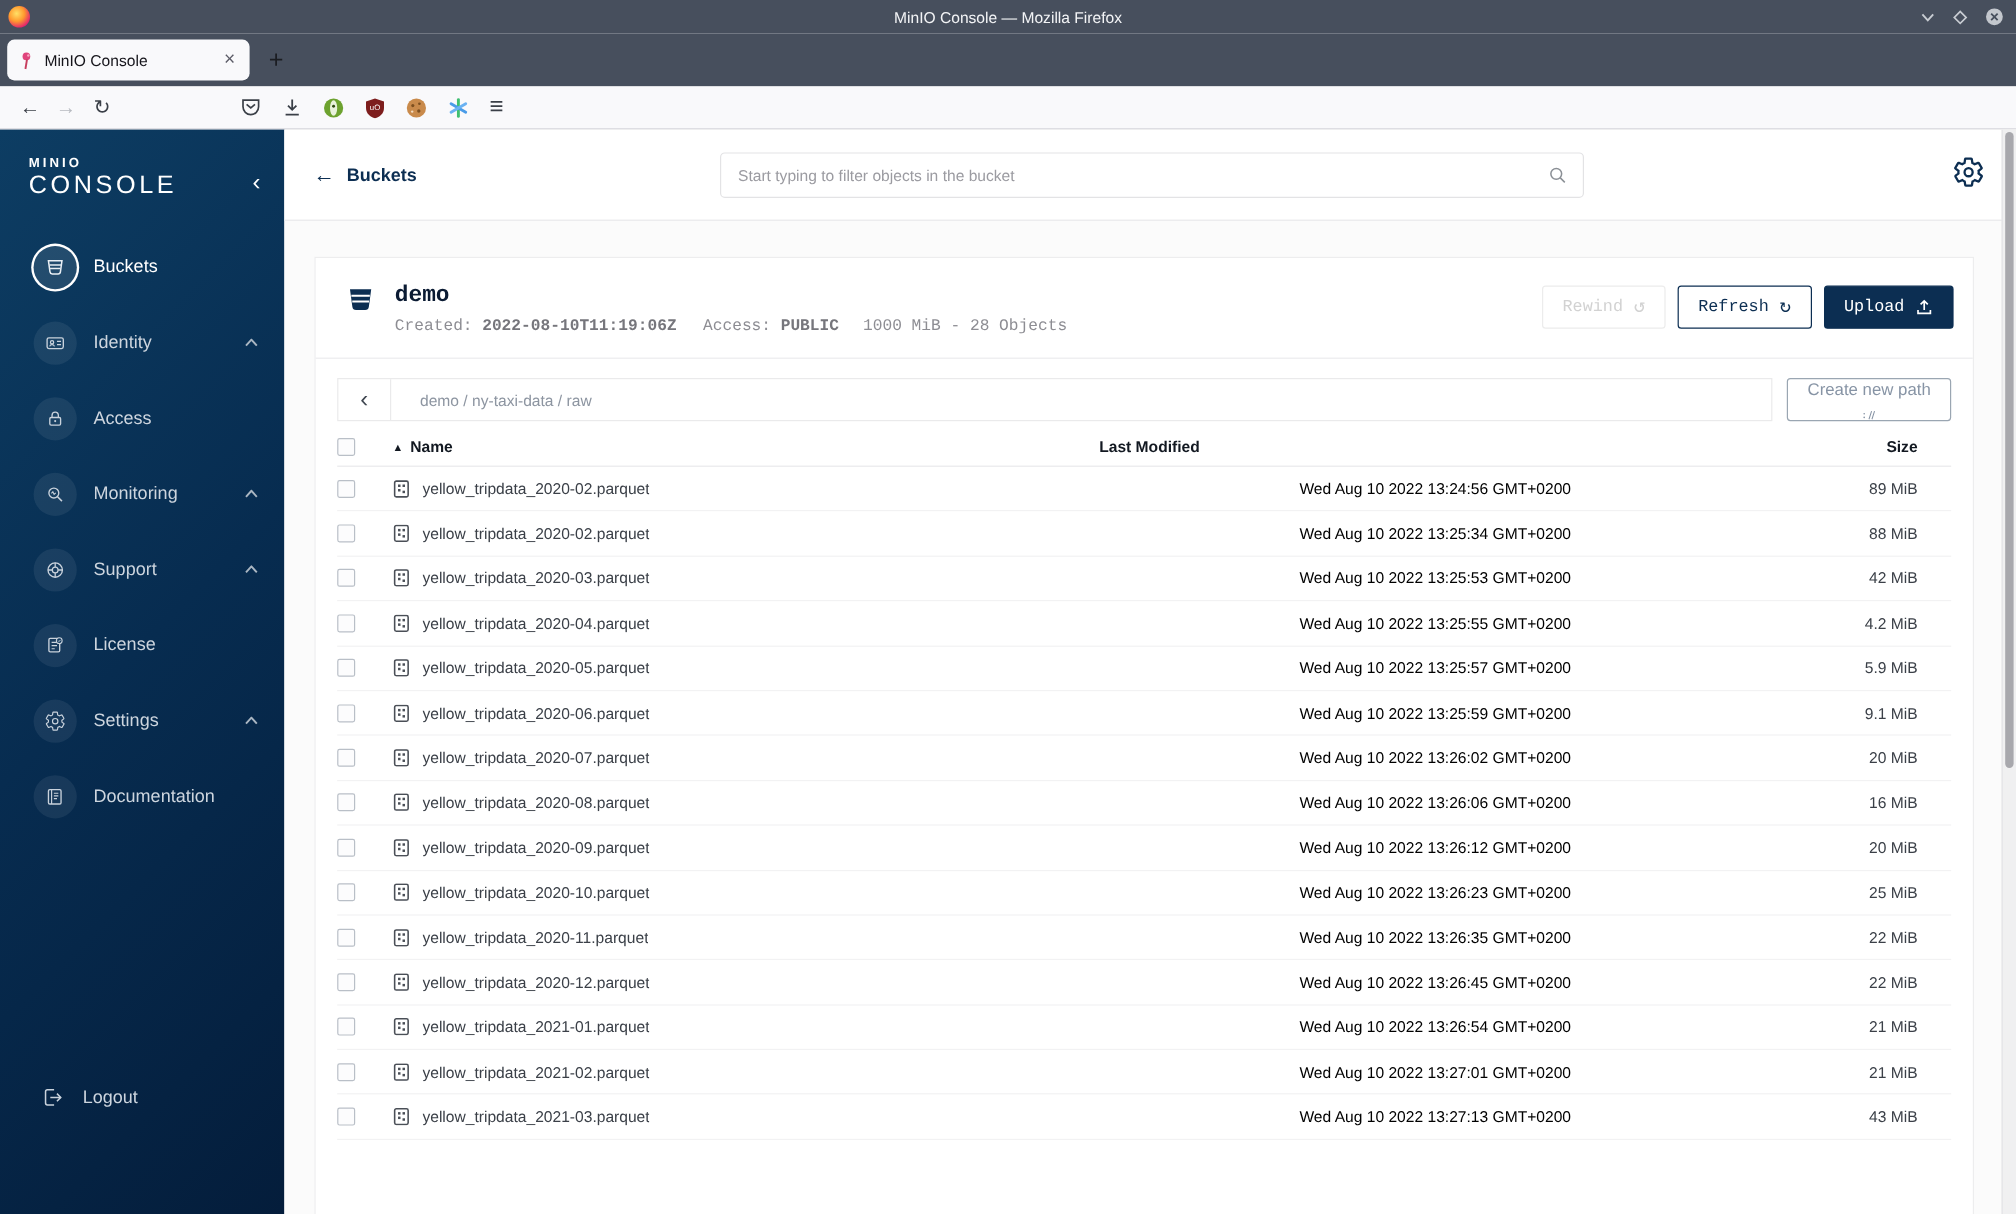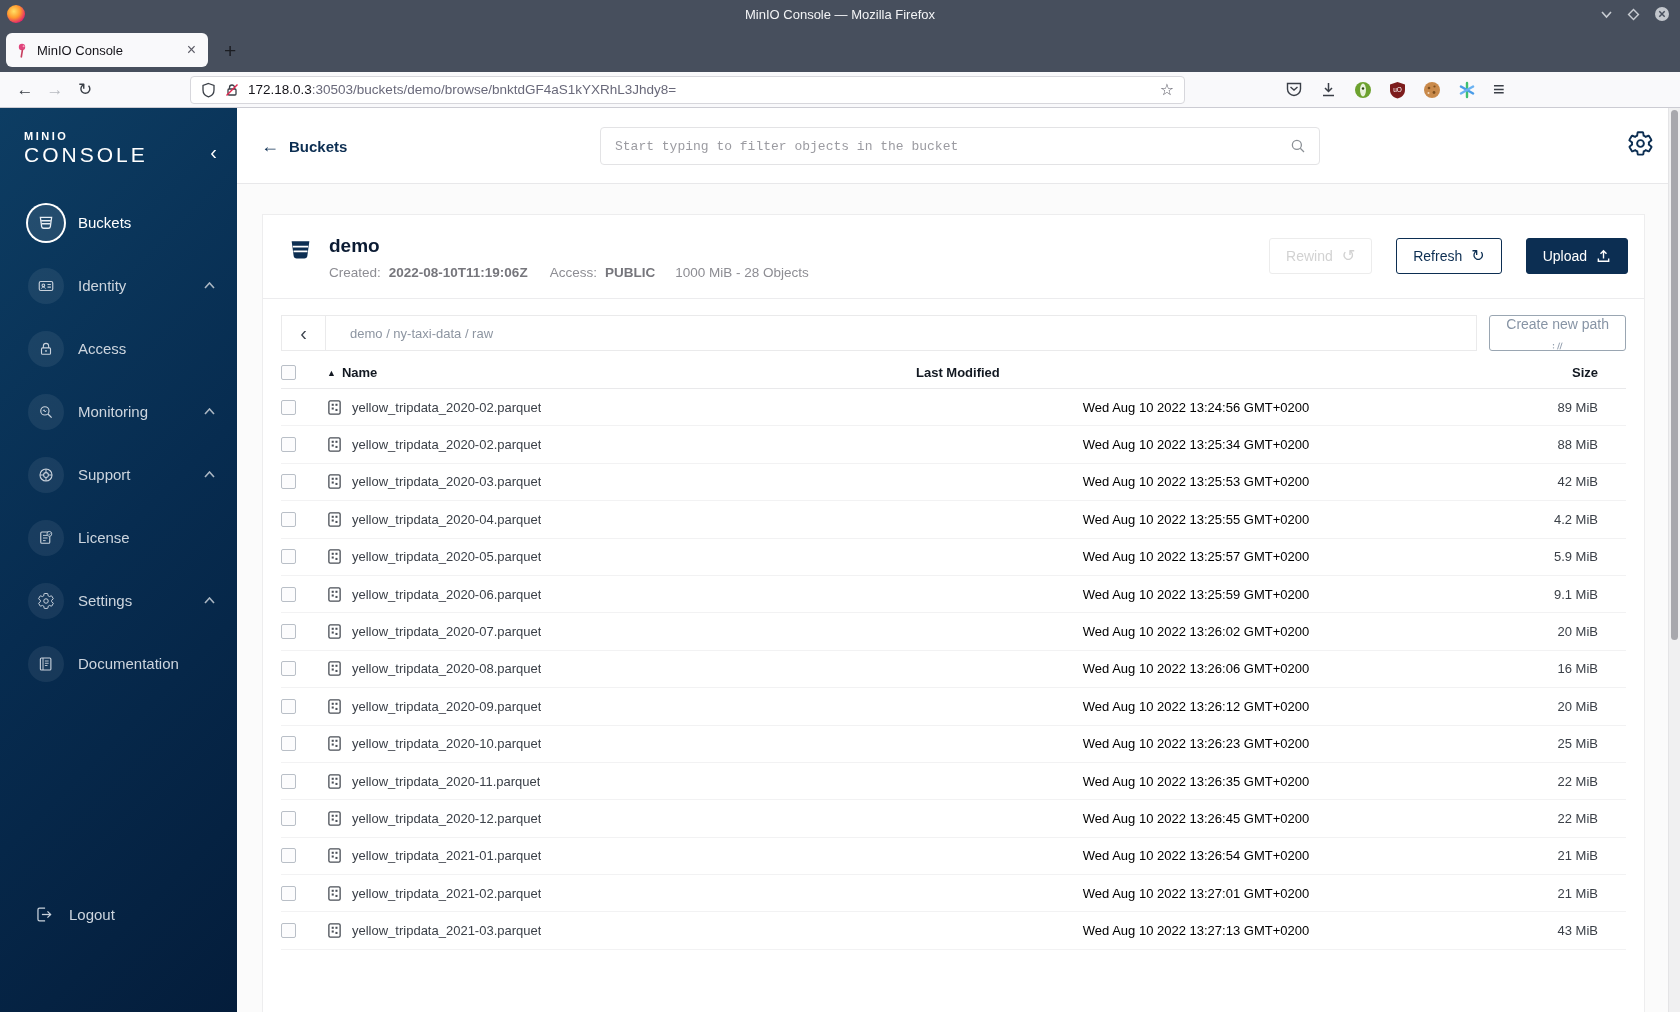--- a/index.html
+++ b/index.html
@@ -63,40 +63,40 @@
 
   .console-topbar { position:absolute; top:0; left:0; right:0; height:76px; background:#fff;
     border-bottom:1px solid #e8e8ea; }
   .back-link { position:absolute; left:24px; top:28px; display:flex; align-items:center; gap:10px;
     color:#0c2e52; cursor:pointer; }
   .back-link .arrow { font-size:18px; }
   .back-link .bl-label { font-size:15px; font-weight:700; }
   .searchbox { position:absolute; left:363px; top:19px; width:720px; height:38px; background:#fff;
     border:1px solid #e3e3e5; border-radius:4px; display:flex; align-items:center; padding:0 12px 0 14px; }
   .searchbox input { flex:1; border:none; outline:none; font-size:13px; color:#333;
-    font-family:Liberation Mono, monospace; background:transparent; }
+    font-family:Liberation Sans, sans-serif; background:transparent; }
   .searchbox input::placeholder { color:#9b9ba1; }
   .topbar-gear { position:absolute; right:26px; top:22px; cursor:pointer; }
 
   .content { position:absolute; top:76px; left:0; right:12px; bottom:0; overflow:hidden; }
   .page-scrollbar { position:absolute; top:0; right:0; bottom:0; width:12px; background:#f0f0f1;
     border-left:1px solid #e4e4e6; }
   .page-scroll-thumb { position:absolute; top:2px; left:2px; right:2px; height:530px;
     background:#a8a8ad; border-radius:5px; }
 
   .card { margin:30px 23px 0 25px; background:#fff; border:1px solid #ededee; min-height:900px; }
 
   .bucket-header { display:flex; align-items:flex-start; padding:20px 16px 18px 25px; border-bottom:1px solid #ececee; }
   .bucket-icon { margin-top:3px; }
-  .bucket-titles { margin-left:16px; flex:1; }
+  .bucket-titles { margin-left:16px; flex:1;font-family:Liberation Mono, monospace; }
   .bucket-name { font-size:19px; font-weight:700; color:#0b1b33; }
   .bucket-meta { margin-top:8px; font-size:13.5px; color:#8d8d93; display:flex; gap:8px; align-items:baseline; }
   .meta-strong { font-weight:700; color:#76767c; }
   .meta-usage { margin-left:12px; }
-  .bucket-actions { display:flex; gap:24px; margin-top:3px; }
+  .bucket-actions { display:flex; gap:10px; margin-top:3px;font-family:Liberation Mono, monospace; }
   .btn { height:36px; border-radius:3px; font-size:14px; padding:0 16px; display:flex; align-items:center; gap:9px;
     background:#fff; cursor:pointer; font-family:inherit; }
   .btn-disabled { border:1px solid #ececec; color:#d2d2d2; cursor:default; }
   .btn-outline { border:1px solid #0c2e52; color:#0c2e52; }
   .btn-primary { background:#0c2e52; border:1px solid #0c2e52; color:#fff; }
   .btn .glyph { font-size:16px; line-height:1; }
 
   .browse-bar { display:flex; margin:16px 18px 0 18px; gap:12px; }
   .path-box { flex:1; height:36px; border:1px solid #eaeaeb; background:#fff; display:flex; align-items:center; }
   .path-back { width:44px; height:100%; border-right:1px solid #eaeaeb; display:flex; align-items:center;
@@ -159,32 +159,20 @@
     <span class="tab-close">×</span>
   </div>
   <span class="newtab-btn">+</span>
 </div>
 
 <div class="navbar">
   <span class="nav-glyph nav-back">←</span>
   <span class="nav-glyph disabled">→</span>
   <span class="nav-glyph">↻</span>
 
-  <div class="urlbar">
-    <svg width="15" height="16" viewBox="0 0 15 16">
-      <path d="M7.5 1.5l5.5 2v4.5c0 3.6-2.6 6-5.5 6.8C4.6 14 2 11.6 2 8V3.5l5.5-2z" fill="none" stroke="#3a3f47" stroke-width="1.3"></path>
-    </svg>
-    <svg width="16" height="16" viewBox="0 0 16 16" style="margin-left:8px">
-      <rect x="4" y="7" width="8" height="6" rx="1" fill="none" stroke="#3a3f47" stroke-width="1.3"></rect>
-      <path d="M5.5 7V5.5a2.5 2.5 0 0 1 5 0V7" fill="none" stroke="#3a3f47" stroke-width="1.3"></path>
-      <path d="M2.5 13.5L13.5 2.5" stroke="#e22850" stroke-width="1.5"></path>
-    </svg>
-    <span class="url-text"><span class="url-host">172.18.0.3</span><span class="url-rest">:30503/buckets/demo/browse/bnktdGF4aS1kYXRhL3Jhdy8=</span></span>
-    <span class="star">☆</span>
-  </div>
 
   <div class="nav-right">
     <svg width="18" height="17" viewBox="0 0 18 17">
       <path d="M2.5 2.5h13v5.5a6.5 6.5 0 0 1-13 0V2.5z" fill="none" stroke="#3a3f47" stroke-width="1.4"></path>
       <polyline points="5.5,6 9,9 12.5,6" fill="none" stroke="#3a3f47" stroke-width="1.4"></polyline>
     </svg>
     <svg width="17" height="17" viewBox="0 0 17 17">
       <path d="M8.5 2v8M5 7l3.5 3.5L12 7" fill="none" stroke="#3a3f47" stroke-width="1.5"></path>
       <path d="M3 14.5h11" stroke="#3a3f47" stroke-width="1.5"></path>
     </svg>

